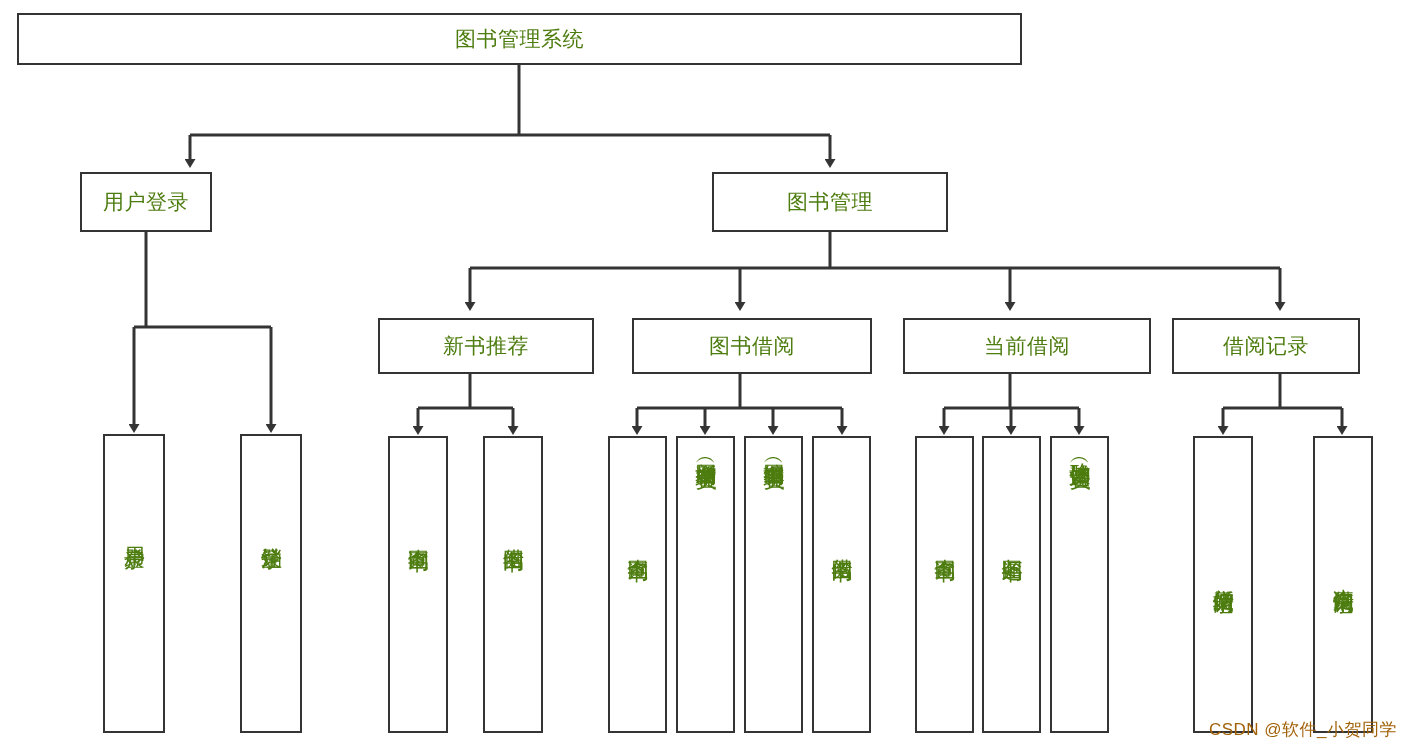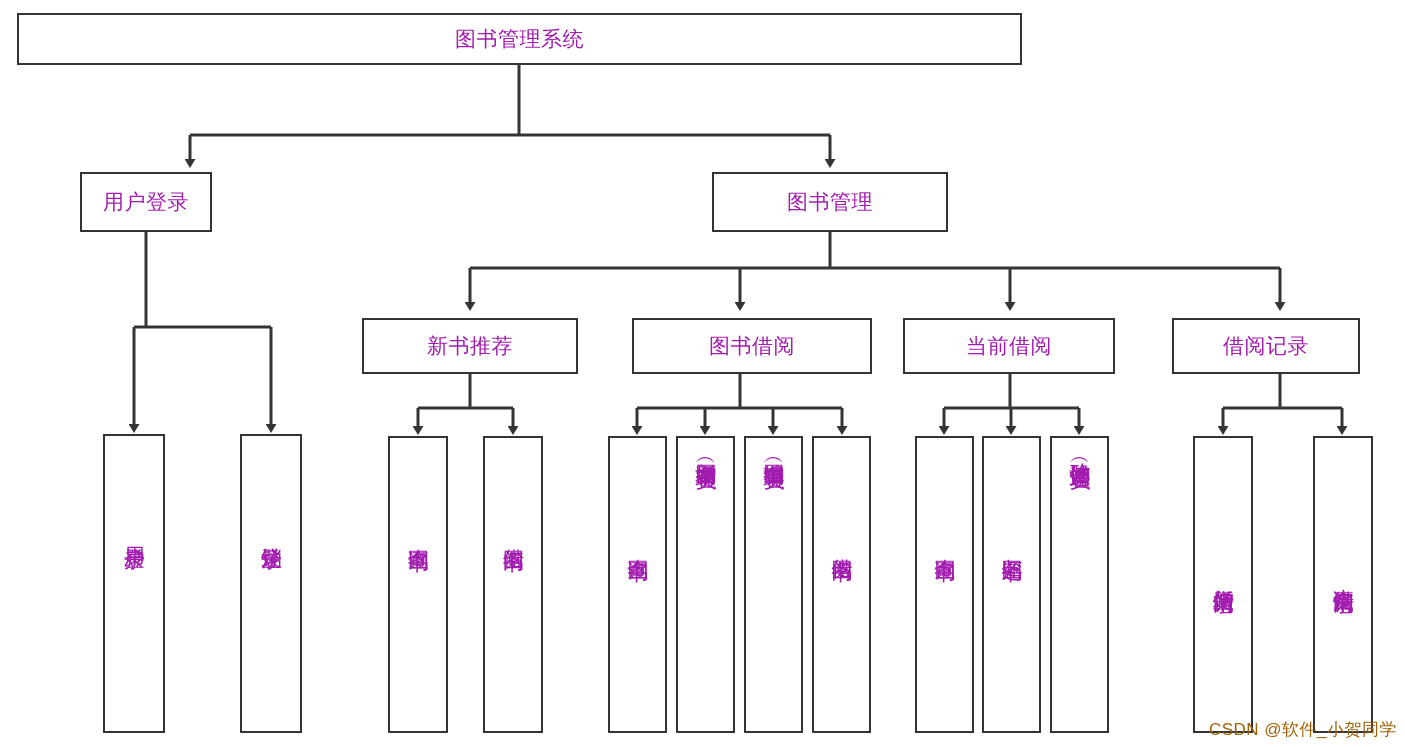--- a/index.html
+++ b/index.html
@@ -25,21 +25,21 @@
     height: 747px;
   }
   .node {
     position: absolute;
     box-sizing: border-box;
     border: 2px solid #343434;
     background: #ffffff;
     display: flex;
     align-items: center;
     justify-content: center;
-    color: #a21caf;
+    color: #4d7c0f;
   }
   .node.h {
     font-size: 21px;
     letter-spacing: 0.5px;
   }
   .node.v {
     align-items: flex-start;
     justify-content: center;
     padding-top: 8px;
   }
@@ -129,27 +129,27 @@
     <span>图书管理系统</span>
   </div>
 
   <div class="node h" style="left:80px; top:172px; width:132px; height:60px;">
     <span>用户登录</span>
   </div>
   <div class="node h" style="left:712px; top:172px; width:236px; height:60px;">
     <span>图书管理</span>
   </div>
 
-  <div class="node h" style="left:362px; top:318px; width:216px; height:56px;">
+  <div class="node h" style="left:378px; top:318px; width:216px; height:56px;">
     <span>新书推荐</span>
   </div>
   <div class="node h" style="left:632px; top:318px; width:240px; height:56px;">
     <span>图书借阅</span>
   </div>
-  <div class="node h" style="left:903px; top:318px; width:212px; height:56px;">
+  <div class="node h" style="left:903px; top:318px; width:248px; height:56px;">
     <span>当前借阅</span>
   </div>
   <div class="node h" style="left:1172px; top:318px; width:188px; height:56px;">
     <span>借阅记录</span>
   </div>
 
   <div class="node v mid" style="left:103px; top:434px; width:62px; height:299px;">
     <span class="vtext">用户登录</span>
   </div>
   <div class="node v mid" style="left:240px; top:434px; width:62px; height:299px;">

